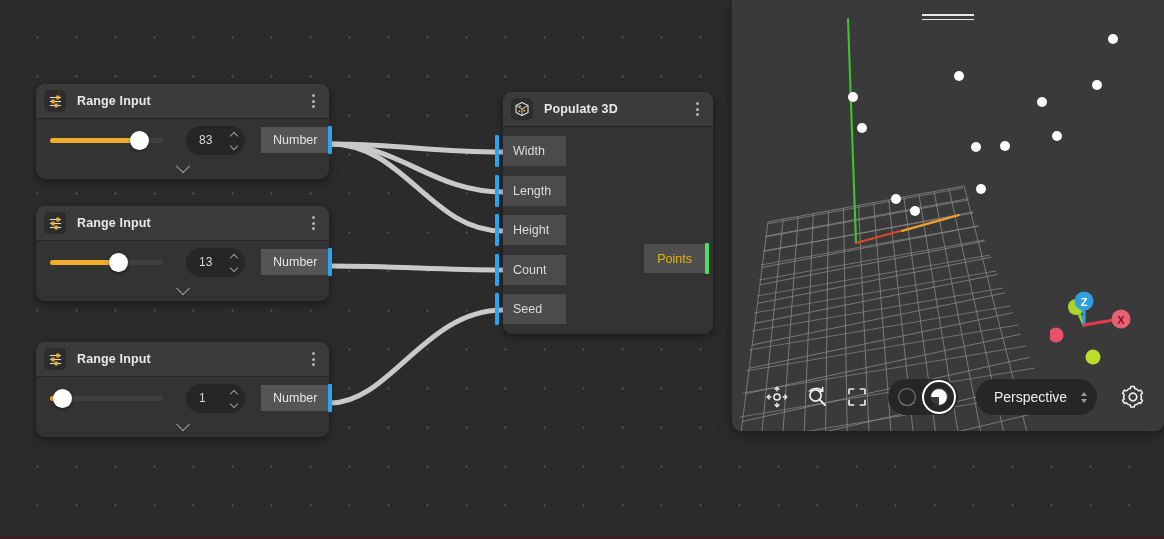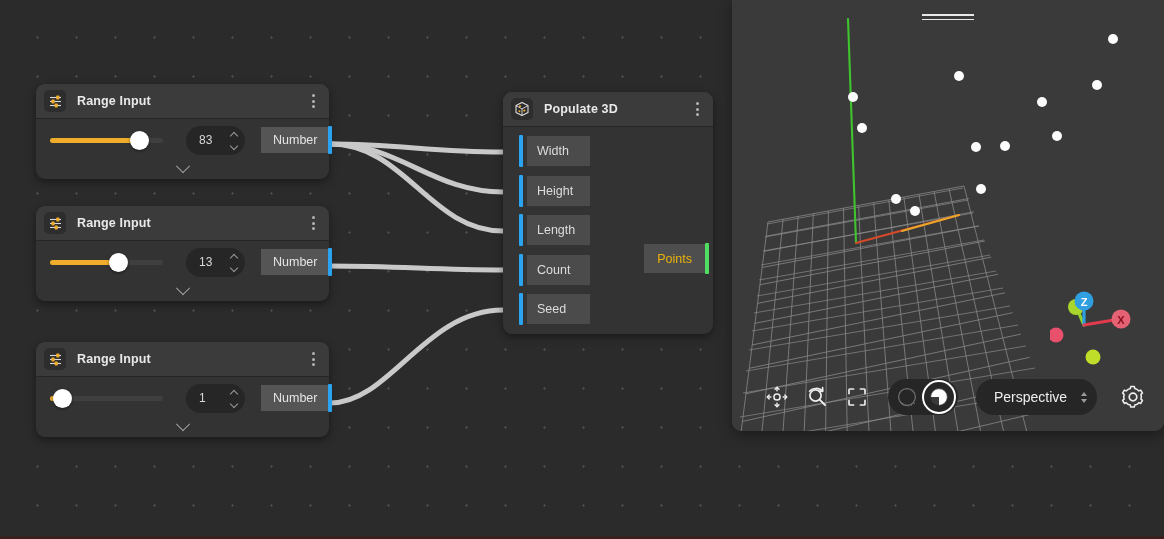--- a/index.html
+++ b/index.html
@@ -147,21 +147,21 @@
     content: ""; width: 9px; height: 9px;
     border-right: 1.6px solid #9e9e9e; border-bottom: 1.6px solid #9e9e9e;
     transform: rotate(45deg) translate(-2px,-2px);
   }
 
   
   .pop-node { width: 210px; }
   .pop-body { position: relative; padding: 10px 0 16px 0; height: 208px; }
   .port-row { position: relative; height: 30px; margin-bottom: 9.5px; }
   .in-port {
-    position: absolute; left: 24px; top: 0;
+    position: absolute; left: 0; top: 0;
     height: 30px; width: 63px;
     background: #4b4b4b;
     display: flex; align-items: center;
     padding-left: 10px;
   }
   .in-port span { color: #dcdcdc; font-size: 12.5px; white-space: nowrap; }
   .in-port::before {
     content: ""; position: absolute; left: -8px; top: -1px;
     width: 4px; height: 32px;
     background: #2aa3f0;
@@ -414,26 +414,26 @@
         </div>
     </div>
     <div class="pop-body">
       <div class="port-row">
         <div class="in-port">
           <span>Width</span>
         </div>
       </div>
       <div class="port-row">
         <div class="in-port">
-          <span>Height</span>
+          <span>Length</span>
         </div>
       </div>
       <div class="port-row">
         <div class="in-port">
-          <span>Length</span>
+          <span>Height</span>
         </div>
       </div>
       <div class="port-row">
         <div class="in-port">
           <span>Count</span>
         </div>
       </div>
       <div class="port-row">
         <div class="in-port">
           <span>Seed</span>

